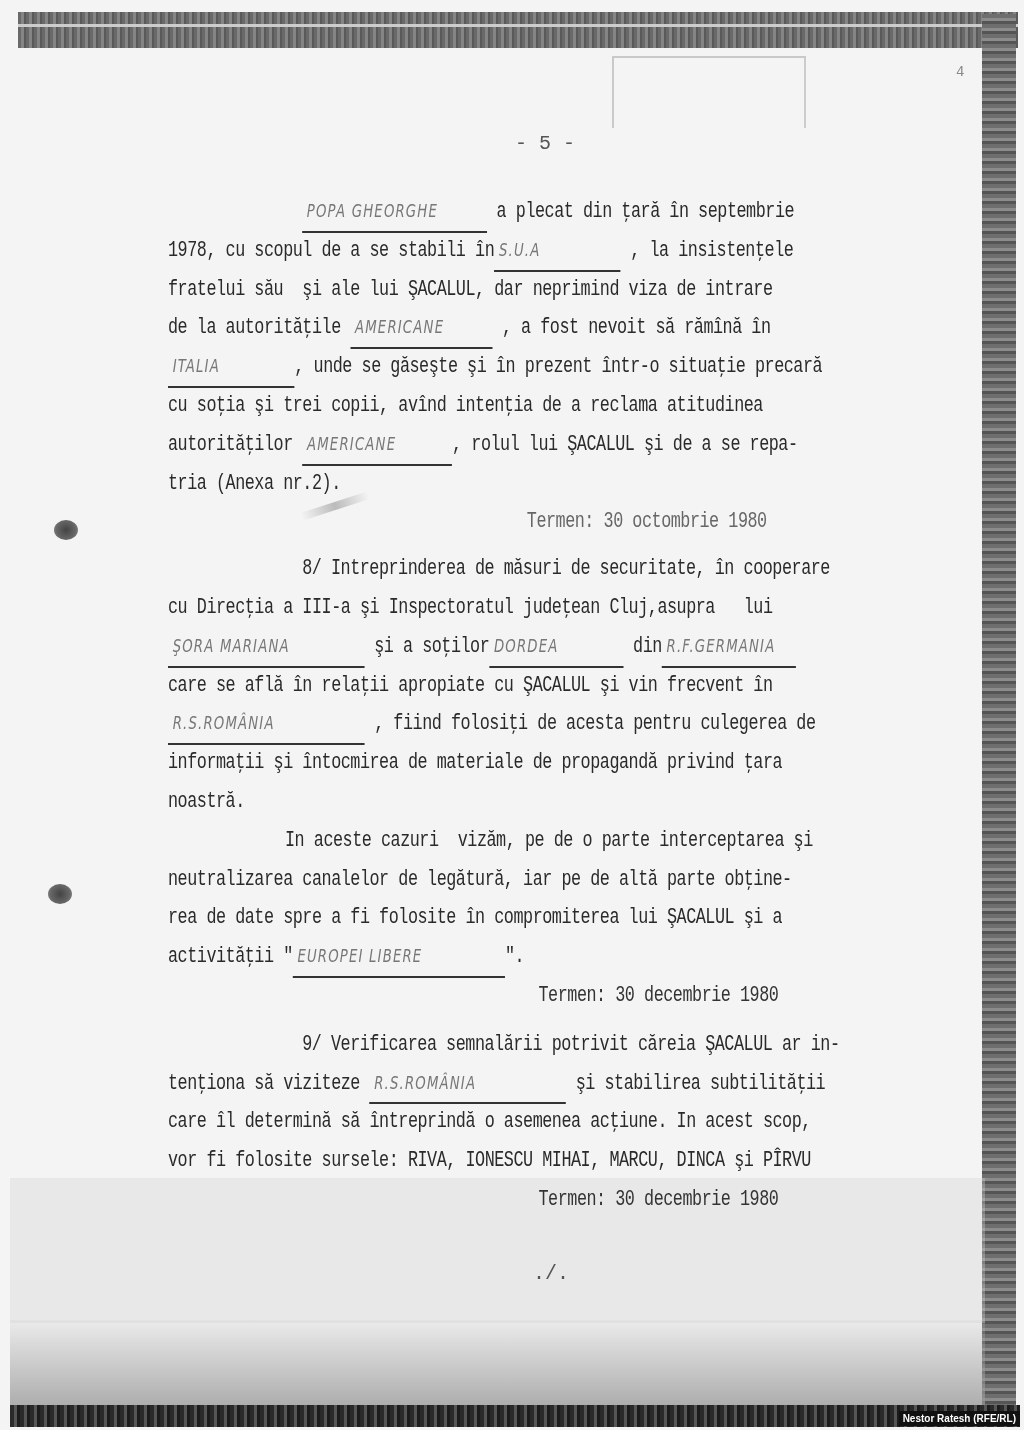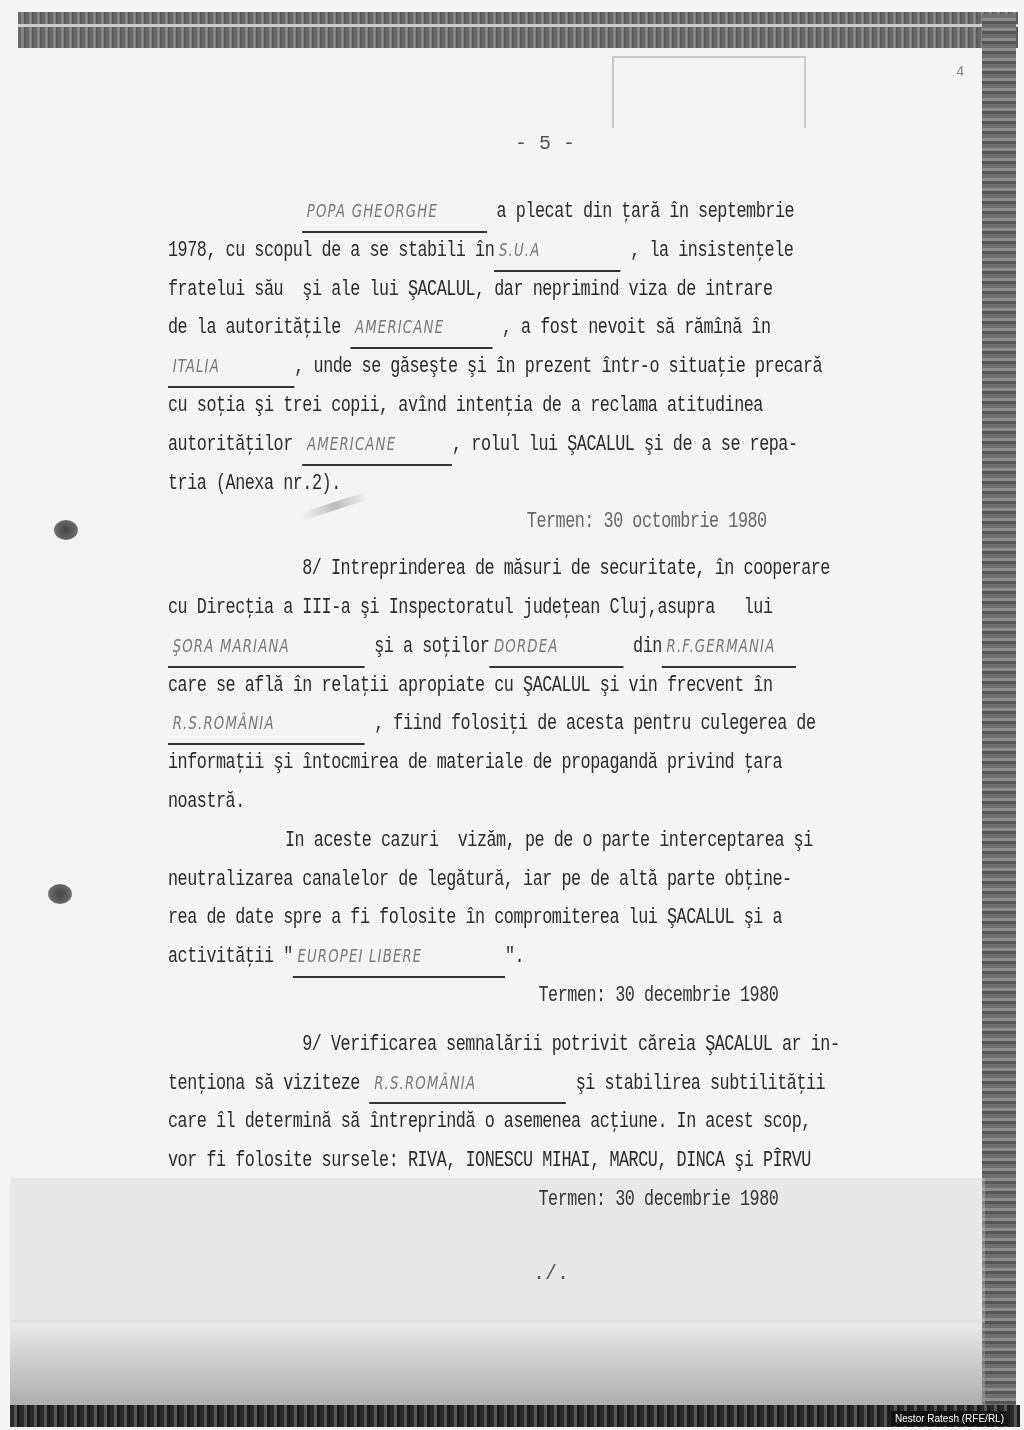--- a/index.html
+++ b/index.html
@@ -61,22 +61,22 @@
   .indent-para { padding-left: 150px; }
   .hand {
     display: inline-block; font-family: "DejaVu Sans", sans-serif; font-style: italic;
     color: #777; font-size: 17px; letter-spacing: 1.5px;
     border-bottom: 2px solid #333; padding: 0 6px; text-align: left;
   }
   .termen { padding-left: 460px; color: #333; }
   .termen-light { color: #666; }
   .ender { position: absolute; left: 533px; top: 1262px; font-size: 20px; color: #555; }
   .credit {
-    position: absolute; right: 16px; bottom: 4px; background: #111; color: #fff;
-    font-family: "Liberation Sans", sans-serif; font-weight: normal; font-size: 10px; padding: 2px 4px;
+    position: absolute; right: 4px; bottom: 4px; background: #111; color: #fff;
+    font-family: "Liberation Sans", sans-serif; font-weight: bold; font-size: 10px; padding: 2px 4px;
   }
   .smudge {
     position: absolute; left: 300px; top: 502px; width: 70px; height: 8px;
     background: linear-gradient(90deg, transparent, #bbb, transparent); transform: rotate(-18deg);
   }
 </style>
 </head>
 <body>
 
 <div class="top-border"></div>

